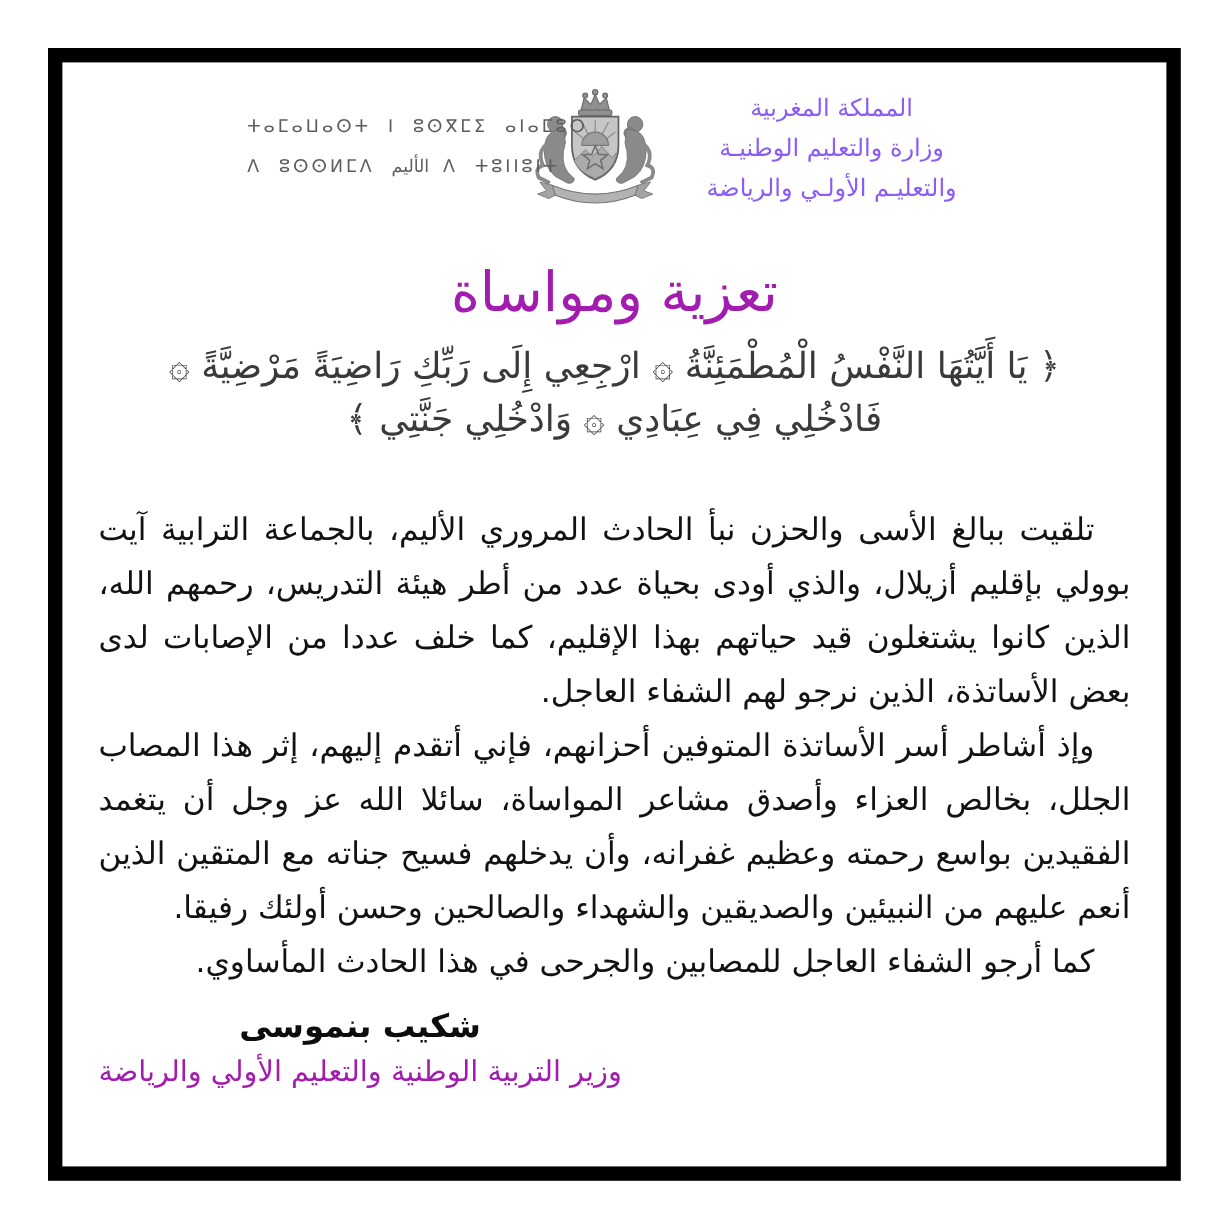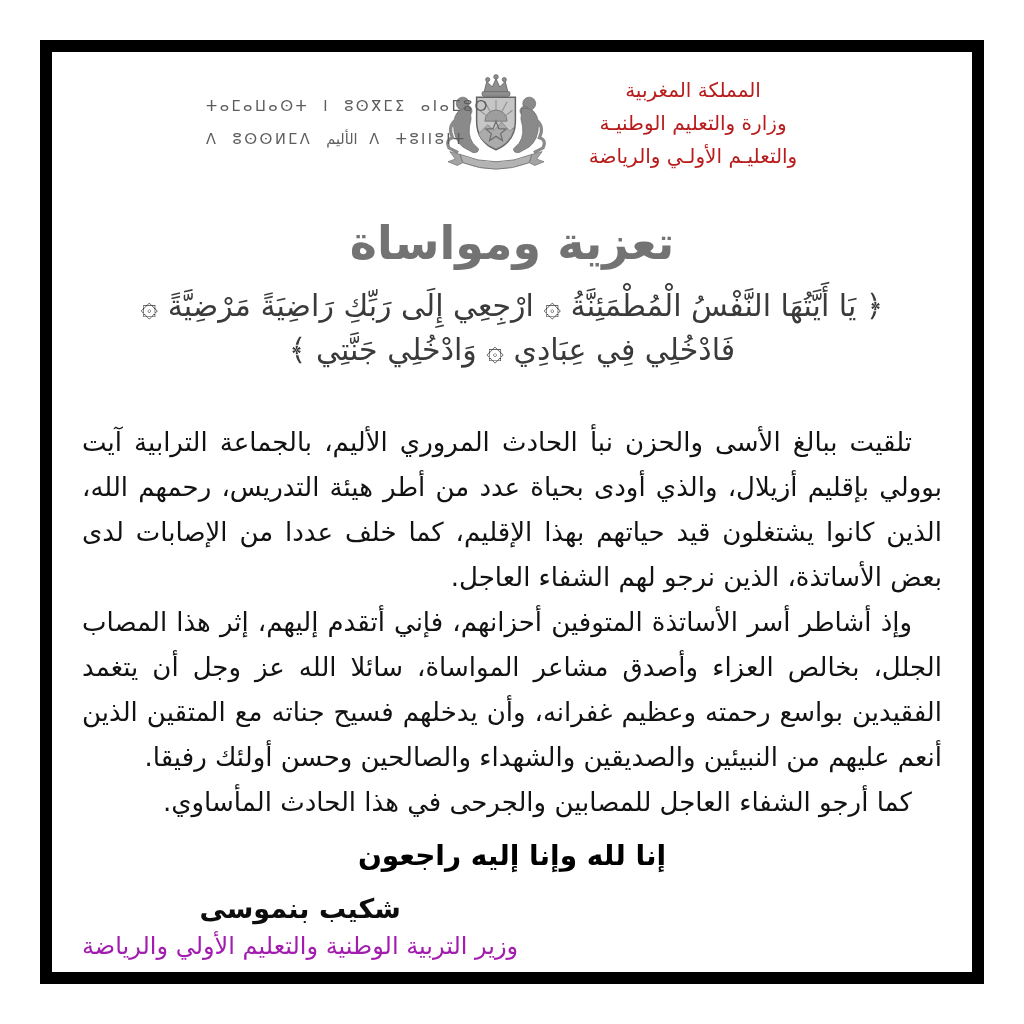--- a/index.html
+++ b/index.html
@@ -26,21 +26,21 @@
   
   .header {
     display: flex;
     align-items: center;
     justify-content: center;
     gap: 12px;
     margin-top: 4px;
     height: 106px;
   }
   .header-arabic {
-    color: #b91c1c;
+    color: #8b5cf6;
     font-size: 20px;
     line-height: 33px;
     text-align: center;
     width: 250px;
     white-space: nowrap;
   }
   .emblem { width: 120px; height: 104px; flex: 0 0 auto; }
   .emblem svg { width: 100%; height: 100%; display: block; }
   .header-tifinagh {
     color: #5d5d5d;
@@ -51,22 +51,22 @@
     word-spacing: 7px;
     width: 218px;
     direction: ltr;
     white-space: nowrap;
   }
   
   .doc-title {
     margin: 40px 0 0 0;
     text-align: center;
     font-size: 46px;
-    font-weight: bold;
-    color: #737373;
+    font-weight: normal;
+    color: #a21caf;
     letter-spacing: 0;
   }
   .verse {
     margin-top: 14px;
     text-align: center;
     font-size: 30px;
     line-height: 44px;
     color: #3a3a3a;
   }
   
@@ -167,21 +167,20 @@
 
     <div class="verse">
       <div>﴿ يَا أَيَّتُهَا النَّفْسُ الْمُطْمَئِنَّةُ ۞ ارْجِعِي إِلَى رَبِّكِ رَاضِيَةً مَرْضِيَّةً ۞</div>
       <div>فَادْخُلِي فِي عِبَادِي ۞ وَادْخُلِي جَنَّتِي ﴾</div>
     </div>
 
     <main class="body-text">
       <p>تلقيت ببالغ الأسى والحزن نبأ الحادث المروري الأليم، بالجماعة الترابية آيت بوولي بإقليم أزيلال، والذي أودى بحياة عدد من أطر هيئة التدريس، رحمهم الله، الذين كانوا يشتغلون قيد حياتهم بهذا الإقليم، كما خلف عددا من الإصابات لدى بعض الأساتذة، الذين نرجو لهم الشفاء العاجل.</p>
       <p>وإذ أشاطر أسر الأساتذة المتوفين أحزانهم، فإني أتقدم إليهم، إثر هذا المصاب الجلل، بخالص العزاء وأصدق مشاعر المواساة، سائلا الله عز وجل أن يتغمد الفقيدين بواسع رحمته وعظيم غفرانه، وأن يدخلهم فسيح جناته مع المتقين الذين أنعم عليهم من النبيئين والصديقين والشهداء والصالحين وحسن أولئك رفيقا.</p>
       <p>كما أرجو الشفاء العاجل للمصابين والجرحى في هذا الحادث المأساوي.</p>
-      <p class="istirja">إنا لله وإنا إليه راجعون</p>
     </main>
 
     <div class="signature">
       <div class="sig-name">شكيب بنموسى</div>
       <div class="sig-title">وزير التربية الوطنية والتعليم الأولي والرياضة</div>
     </div>
 
   </div>
 </div>
 

